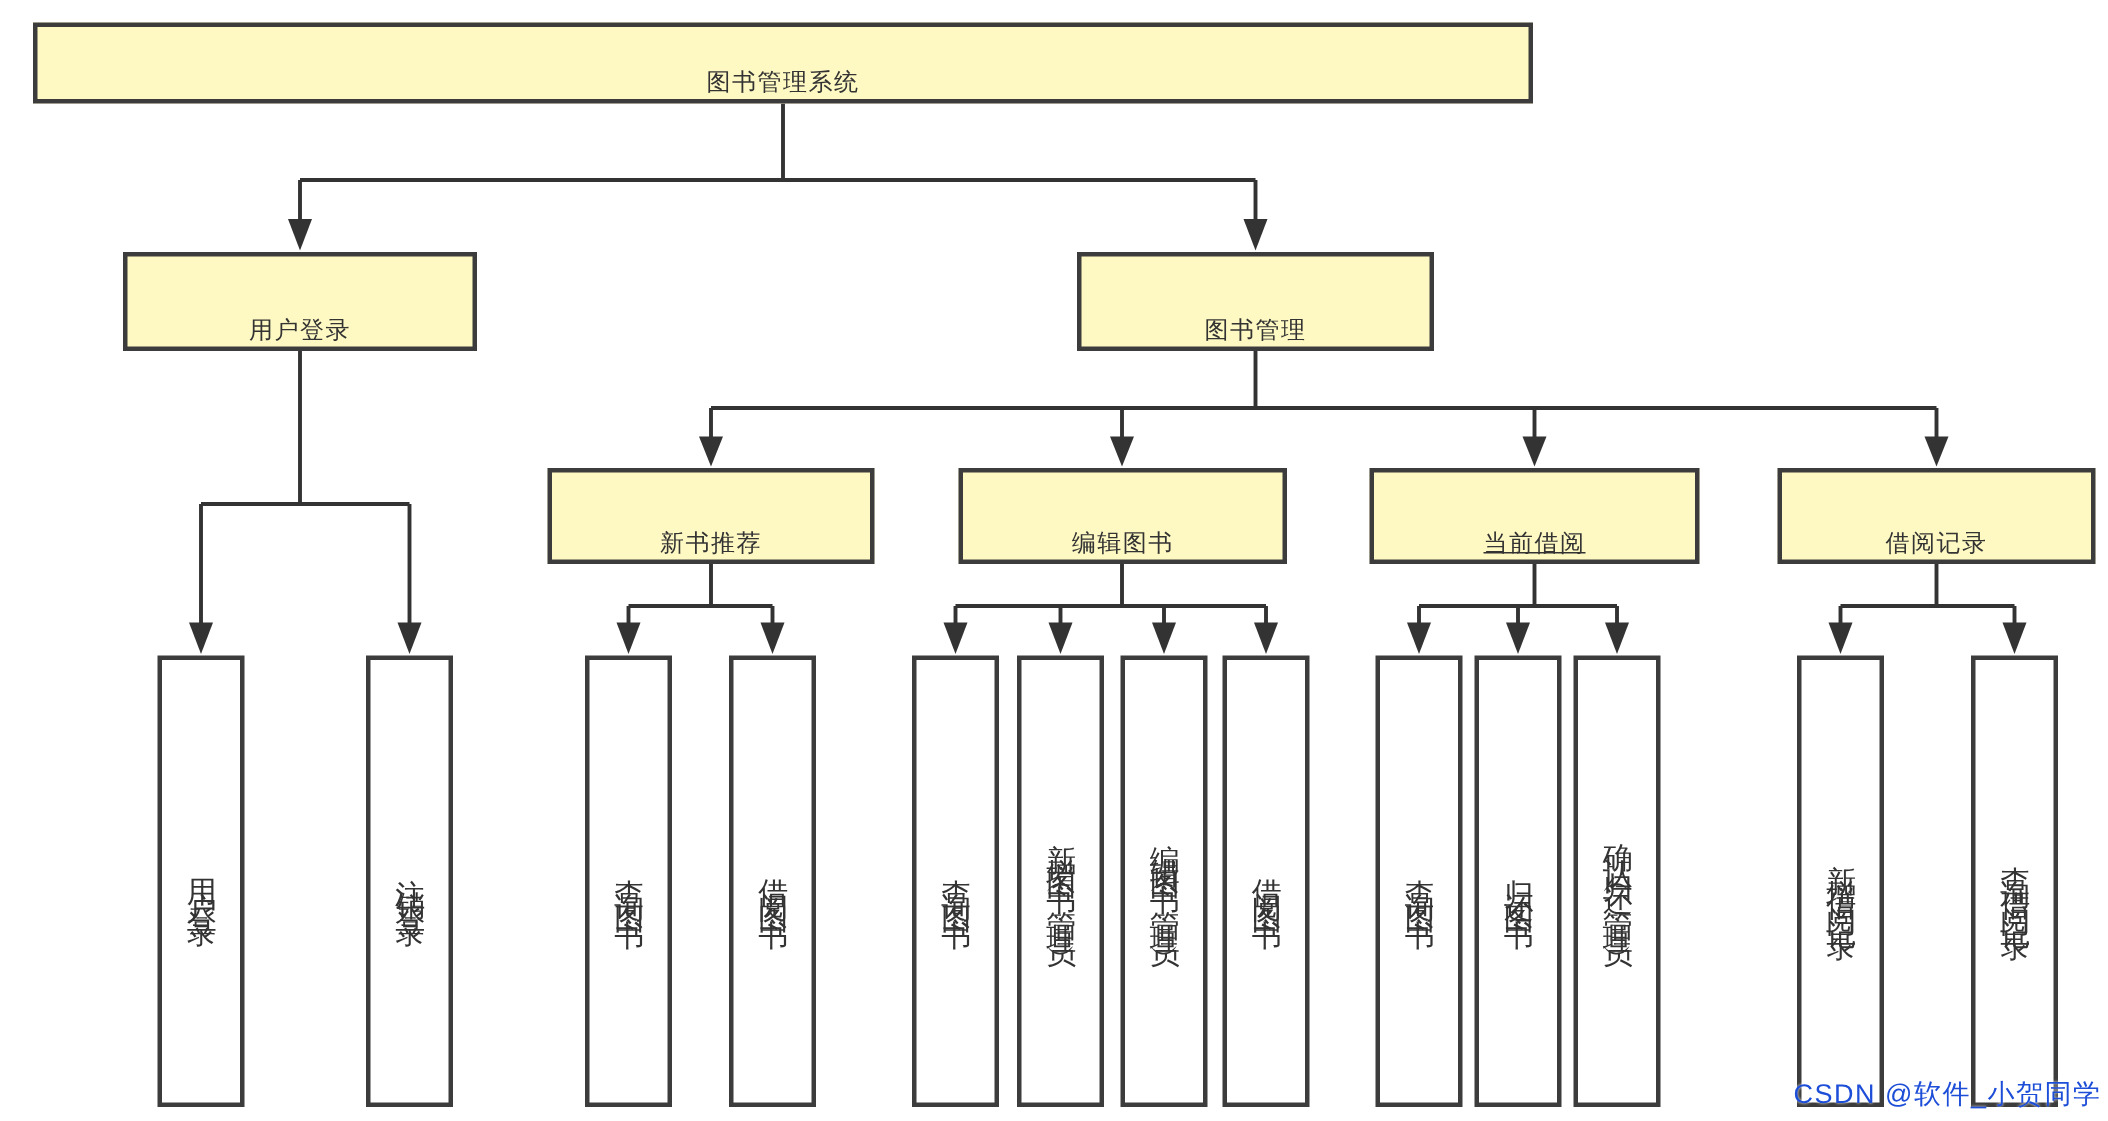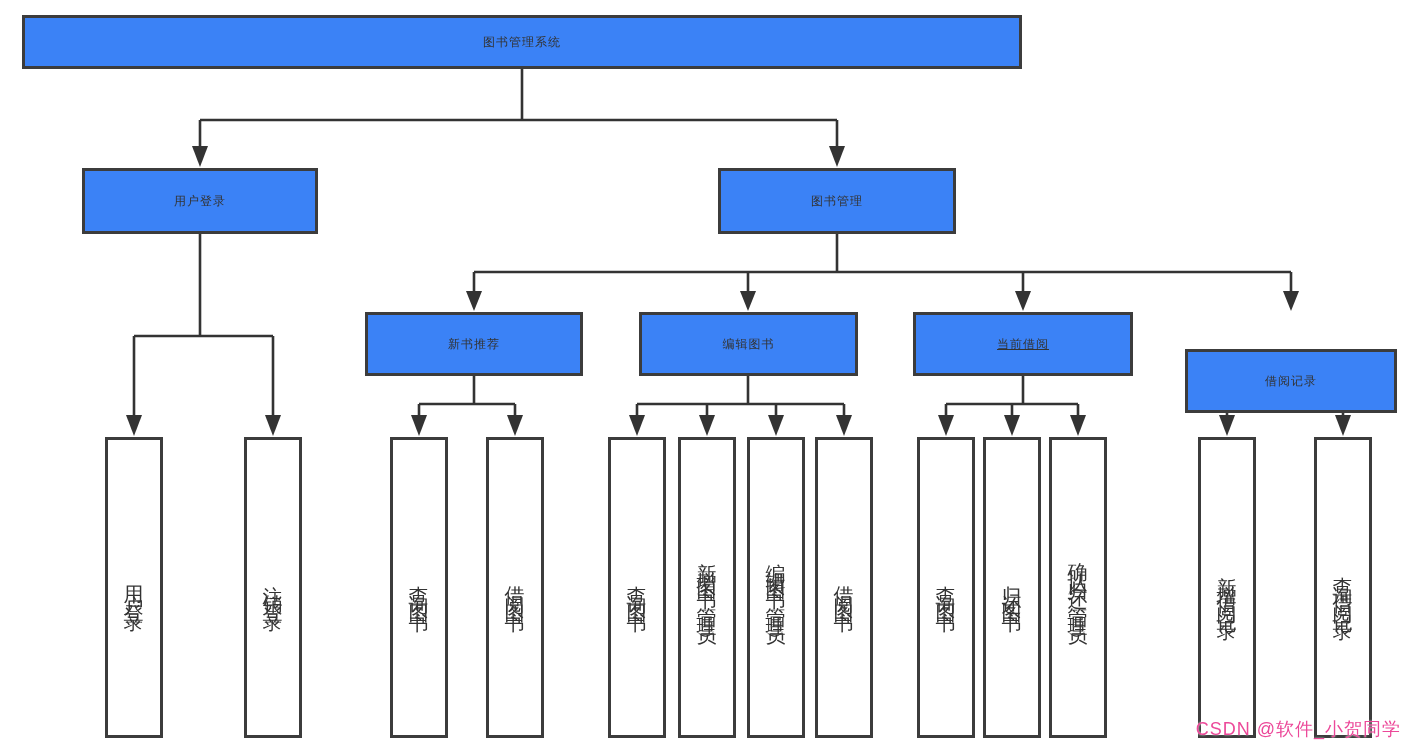--- a/index.html
+++ b/index.html
@@ -18,37 +18,37 @@
   #connectors {
     position: absolute;
     left: 0; top: 0;
     width: 1405px;
     height: 747px;
     pointer-events: none;
   }
   .node {
     position: absolute;
     box-sizing: border-box;
-    background: #3b82f6;
+    background: #fef9c3;
     border: 3px solid #3c3c3c;
     display: flex;
-    align-items: center;
+    align-items: flex-end;
     justify-content: center;
     color: #333333;
-    font-size: 12px;
+    font-size: 16px;
     letter-spacing: 1px;
     white-space: nowrap;
   }
   .node.root  { left: 22px;  top: 15px;  width: 1000px; height: 54px; }
   .node.b1    { left: 82px;  top: 168px; width: 236px;  height: 66px; }
   .node.b2    { left: 718px; top: 168px; width: 238px;  height: 66px; }
   .node.s1    { left: 365px; top: 312px; width: 218px;  height: 64px; }
   .node.s2    { left: 639px; top: 312px; width: 219px;  height: 64px; }
   .node.s3    { left: 913px; top: 312px; width: 220px;  height: 64px; text-decoration: underline; }
-  .node.s4    { left: 1185px;top: 312px; width: 212px;  height: 64px; margin-top: 37px; }
+  .node.s4    { left: 1185px;top: 312px; width: 212px;  height: 64px; }
   .leaf {
     position: absolute;
     box-sizing: border-box;
     top: 437px;
     width: 58px;
     height: 301px;
     background: #ffffff;
     border: 3px solid #3c3c3c;
     display: flex;
     align-items: center;
@@ -73,21 +73,21 @@
   .leaf.l9  { left: 917px;  }
   .leaf.l10 { left: 983px;  }
   .leaf.l11 { left: 1049px; }
   .leaf.l12 { left: 1198px; }
   .leaf.l13 { left: 1314px; }
   .watermark {
     position: absolute;
     right: 4px;
     bottom: 6px;
     font-size: 18px;
-    color: #ec4899;
+    color: #1d4ed8;
     letter-spacing: 1px;
     z-index: 10;
     text-shadow: 0 0 2px #ffffff;
   }
 </style>
 </head>
 <body>
 
 <div id="canvas">
 

